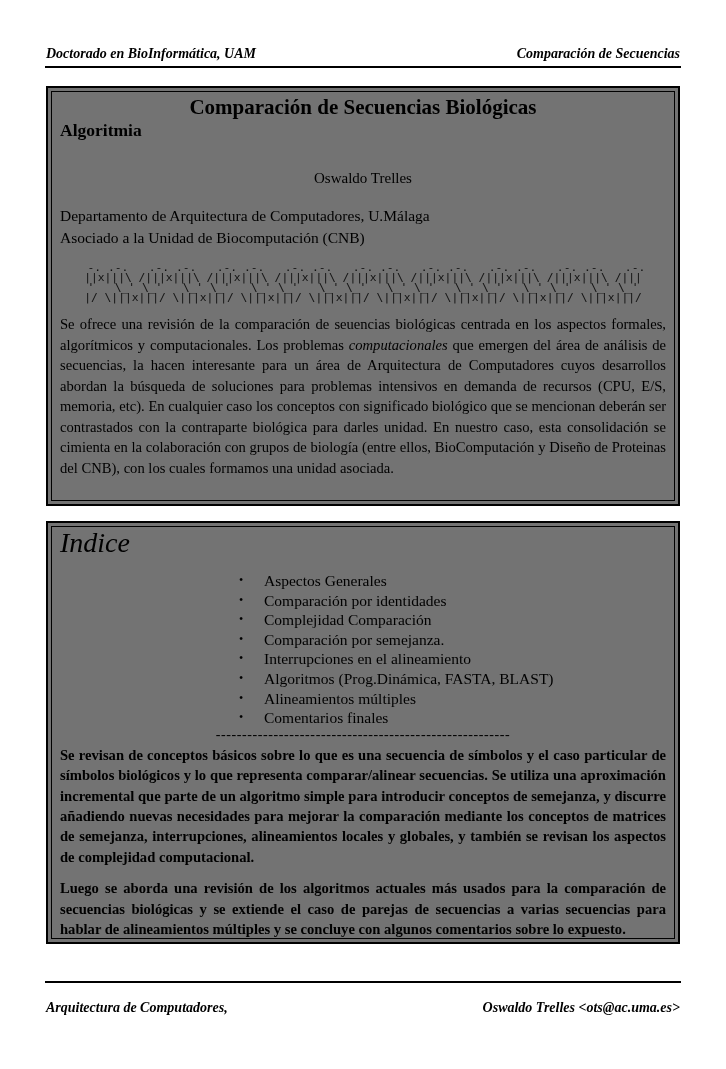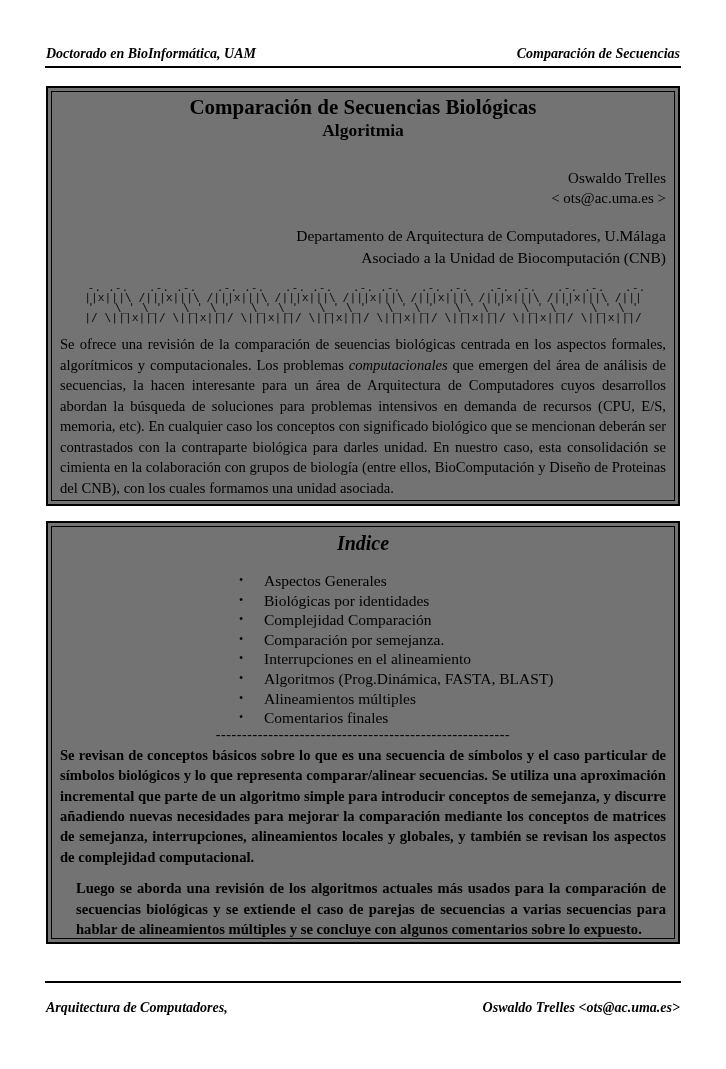--- a/index.html
+++ b/index.html
@@ -28,60 +28,59 @@
     border:2px solid #000; padding:3px; background:#737373;
   }
   .dbox-inner {
     border:1px solid #000; box-sizing:border-box; height:100%;
     padding:0 8px; overflow:hidden;
   }
   .box-title    { top:86px;  height:420px; }
   .box-index    { top:521px; height:423px; }
   
   .main-title   { margin:3px 0 0; text-align:center; font-size:21px; line-height:25px; font-weight:bold; }
-  .sub-title    { margin:0; text-align:center; font-size:17.5px; line-height:21px; font-weight:bold; }
-  .author-block { margin-top:27px; text-align:right; font-size:15px; line-height:20px; }
-  .dept-block   { margin-top:17px; text-align:right; font-size:15.5px; line-height:21.5px; }
+  .sub-title    { margin:0; text-align:left; font-size:17.5px; line-height:21px; font-weight:bold; }
+  .author-block { margin-top:27px; text-align:center; font-size:15px; line-height:20px; }
+  .dept-block   { margin-top:17px; text-align:left; font-size:15.5px; line-height:21.5px; }
   .ascii-art {
     margin-top:15px; text-align:center;
     font-family:"DejaVu Sans Mono","Liberation Mono",monospace;
     font-size:11.3px; line-height:10px; color:#111;
   }
   .ascii-art div { white-space:pre; }
   .abstract {
     margin:11px 0 11px; text-align:justify;
     font-size:14.6px; line-height:20.5px;
   }
   
-  .index-title { margin:4px 0 0; text-align:center; font-size:20px; line-height:24px; font-weight:bold; font-style:italic; }
+  .index-title { margin:4px 0 0; text-align:left; font-size:28px; line-height:24px; font-weight:normal; font-style:italic; }
   .index-list  { margin:16px 0 0 179px; padding:0; list-style:none; font-size:15.5px; line-height:19.6px; }
   .index-list li { display:flex; }
   .bullet { width:25px; flex:0 0 25px; font-size:12px; }
   .divider { text-align:center; font-size:14px; line-height:14px; letter-spacing:0.6px; white-space:pre; }
   .body-par { margin:3px 0 0; text-align:justify; font-size:14.6px; line-height:20.4px;font-weight:bold; }
-  .body-par + .body-par { margin-top:11px;margin-left:16px; }
+  .body-par + .body-par { margin-top:11px; }
 </style>
 </head>
 <body>
 
 <div class="page">
 
   <div class="hdr">
     <span>Doctorado en BioInformática, UAM</span>
     <span>Comparación de Secuencias</span>
   </div>
   <div class="hdr-rule"></div>
 
   <div class="dbox box-title">
     <div class="dbox-inner">
       <div class="main-title">Comparación de Secuencias Biológicas</div>
       <div class="sub-title">Algoritmia</div>
       <div class="author-block">
         <div>Oswaldo Trelles</div>
-        <div>&lt; ots@ac.uma.es  &gt;</div>
       </div>
       <div class="dept-block">
         <div>Departamento de Arquitectura de Computadores, U.Málaga</div>
         <div>Asociado a la Unidad de Biocomputación (CNB)</div>
       </div>
       <div class="ascii-art">
         <div> -. .-.   .-. .-.   .-. .-.   .-. .-.   .-. .-.   .-. .-.   .-. .-.   .-. .-.   .-.</div>
         <div>||x|||\ /|||x|||\ /|||x|||\ /|||x|||\ /|||x|||\ /|||x|||\ /|||x|||\ /|||x|||\ /|||</div>
         <div>'   \_' \_'   \_' \_'   \_' \_'   \_' \_'   \_' \_'   \_' \_'   \_' \_'   \_' \_'</div>
         <div>|/ \|||x|||/ \|||x|||/ \|||x|||/ \|||x|||/ \|||x|||/ \|||x|||/ \|||x|||/ \|||x|||/</div>
@@ -93,21 +92,21 @@
   <div class="dbox box-index">
     <div class="dbox-inner">
       <div class="index-title">Indice</div>
       <ul class="index-list">
         <li>
             <span class="bullet">•</span>
             <span>Aspectos Generales</span>
           </li>
         <li>
             <span class="bullet">•</span>
-            <span>Biológicas por identidades</span>
+            <span>Comparación por identidades</span>
           </li>
         <li>
             <span class="bullet">•</span>
             <span>Complejidad Comparación</span>
           </li>
         <li>
             <span class="bullet">•</span>
             <span>Comparación por semejanza.</span>
           </li>
         <li>

